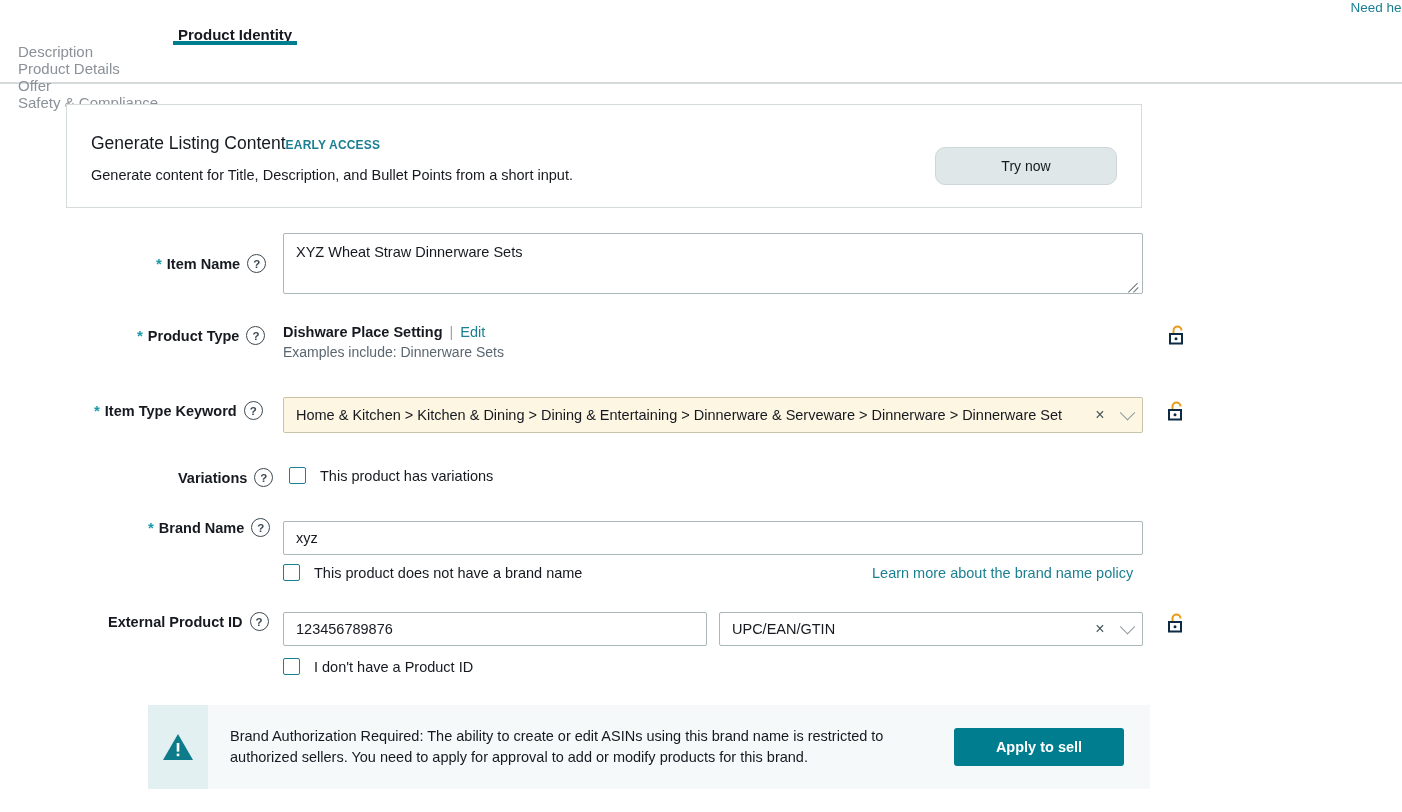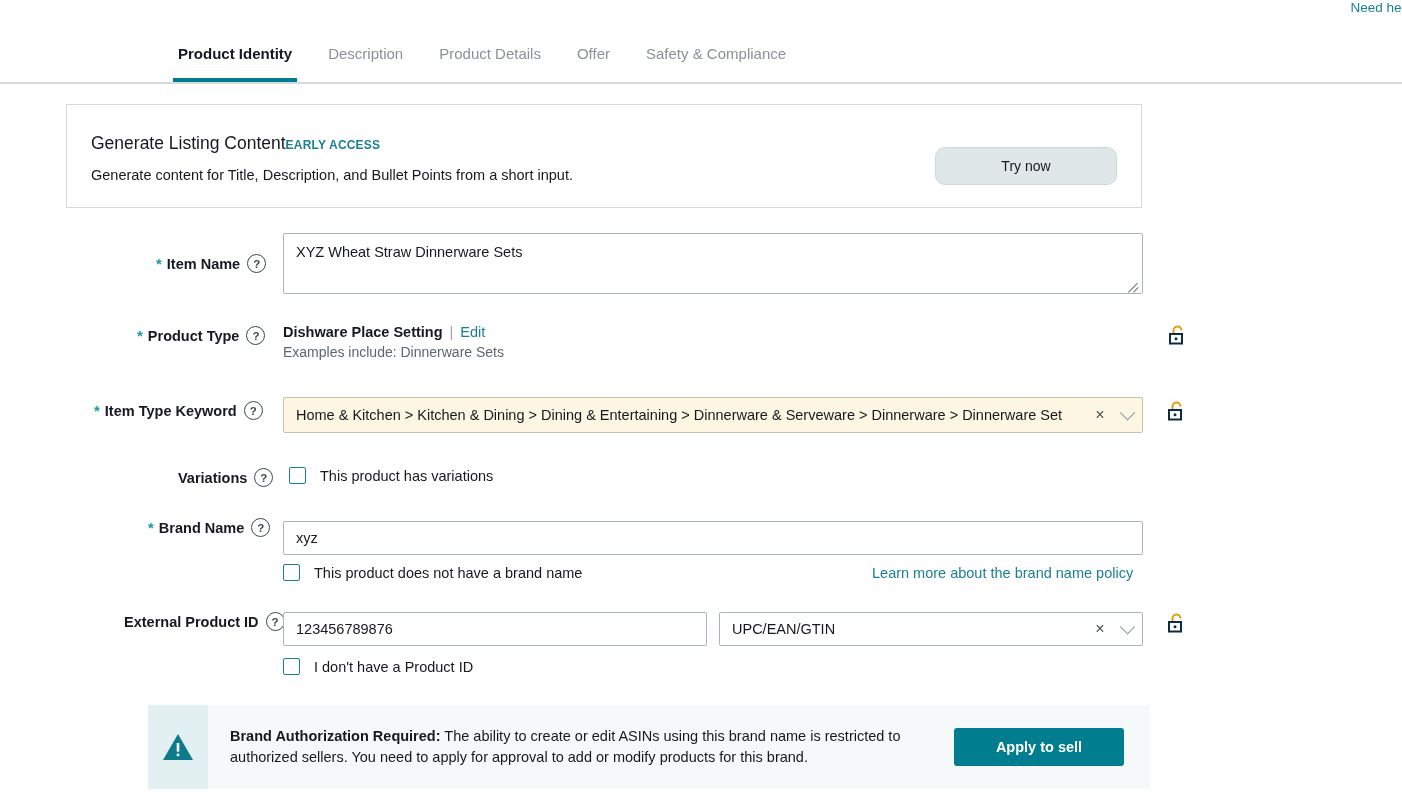--- a/index.html
+++ b/index.html
@@ -15,21 +15,21 @@
   .topbar{position:absolute;top:0;left:0;width:1402px;height:26px;background:#fff;}
   .need-help{
     position:absolute;top:0px;right:-10px;
     font-size:13.5px;color:#1b7f92;white-space:nowrap;cursor:pointer;
   }
 
   
   .tabs{
     position:absolute;top:26px;left:0;width:1402px;height:56px;
     background:#fff;border-bottom:2px solid #d5dbdb;
-    display:flex;align-items:flex-start;
+    display:flex;align-items:flex-start;flex-direction:column;
   }
   .tab{
     position:relative;height:54px;display:flex;align-items:center;
     padding:0 18px;font-size:15px;color:#8a9199;cursor:pointer;white-space:nowrap;
   }
   .tab:first-child{margin-left:160px;}
   .tab.active{color:#16191f;font-weight:bold;}
   .tab.active:after{
     content:"";position:absolute;left:13px;right:13px;bottom:-2px;height:4px;background:#007d8f;
   }
@@ -126,21 +126,21 @@
   
   .alert{
     position:absolute;left:148px;top:705px;width:1002px;height:84px;
     background:#f5f9fa;box-sizing:border-box;display:flex;align-items:center;
   }
   .alert-iconwrap{
     width:60px;height:84px;background:#e3f0f2;flex:none;
     display:flex;align-items:center;justify-content:center;
   }
   .alert-body{flex:1;padding:0 16px 0 22px;font-size:14.5px;color:#16191f;line-height:1.42;}
-  .alert-body b{font-weight:bold;}
+  .alert-body b{font-weight:normal;}
   .apply-btn{
     width:170px;height:38px;margin-right:26px;flex:none;
     background:#007d8f;border:none;border-radius:3px;color:#fff;
     font-family:"Liberation Sans", sans-serif;font-size:14.5px;font-weight:bold;
     cursor:pointer;display:flex;align-items:center;justify-content:center;
   }
 </style>
 </head>
 <body>
 
@@ -223,21 +223,21 @@
     <span class="req">*</span>
     <span>Brand Name</span>
     <span class="qmark">?</span>
   </div>
   <input class="txt-input" style="left: 283px; top: 509px; width: 860px; height: 34px; margin-top: 12px;" value="xyz">
 
   <div class="cbox" style="left:283px;top:564px;"></div>
   <div class="cbox-lbl" style="left:314px;top:565px;">This product does not have a brand name</div>
   <div class="policy-lnk" style="left:872px;top:565px;">Learn more about the brand name policy</div>
 
-  <div class="lbl" style="left:124px;top:612px;">
+  <div class="lbl" style="left:108px;top:612px;">
     <span>External Product ID</span>
     <span class="qmark">?</span>
   </div>
   <input class="txt-input" style="left: 283px; top: 612px; width: 424px; height: 34px;" value="123456789876">
   <div class="selectbox" style="left:719px;top:612px;width:424px;height:34px;">
     <span class="select-val">UPC/EAN/GTIN</span>
     <span class="sel-x">×</span>
     <span class="sel-chev">
         <i class="chev"></i>
       </span>

